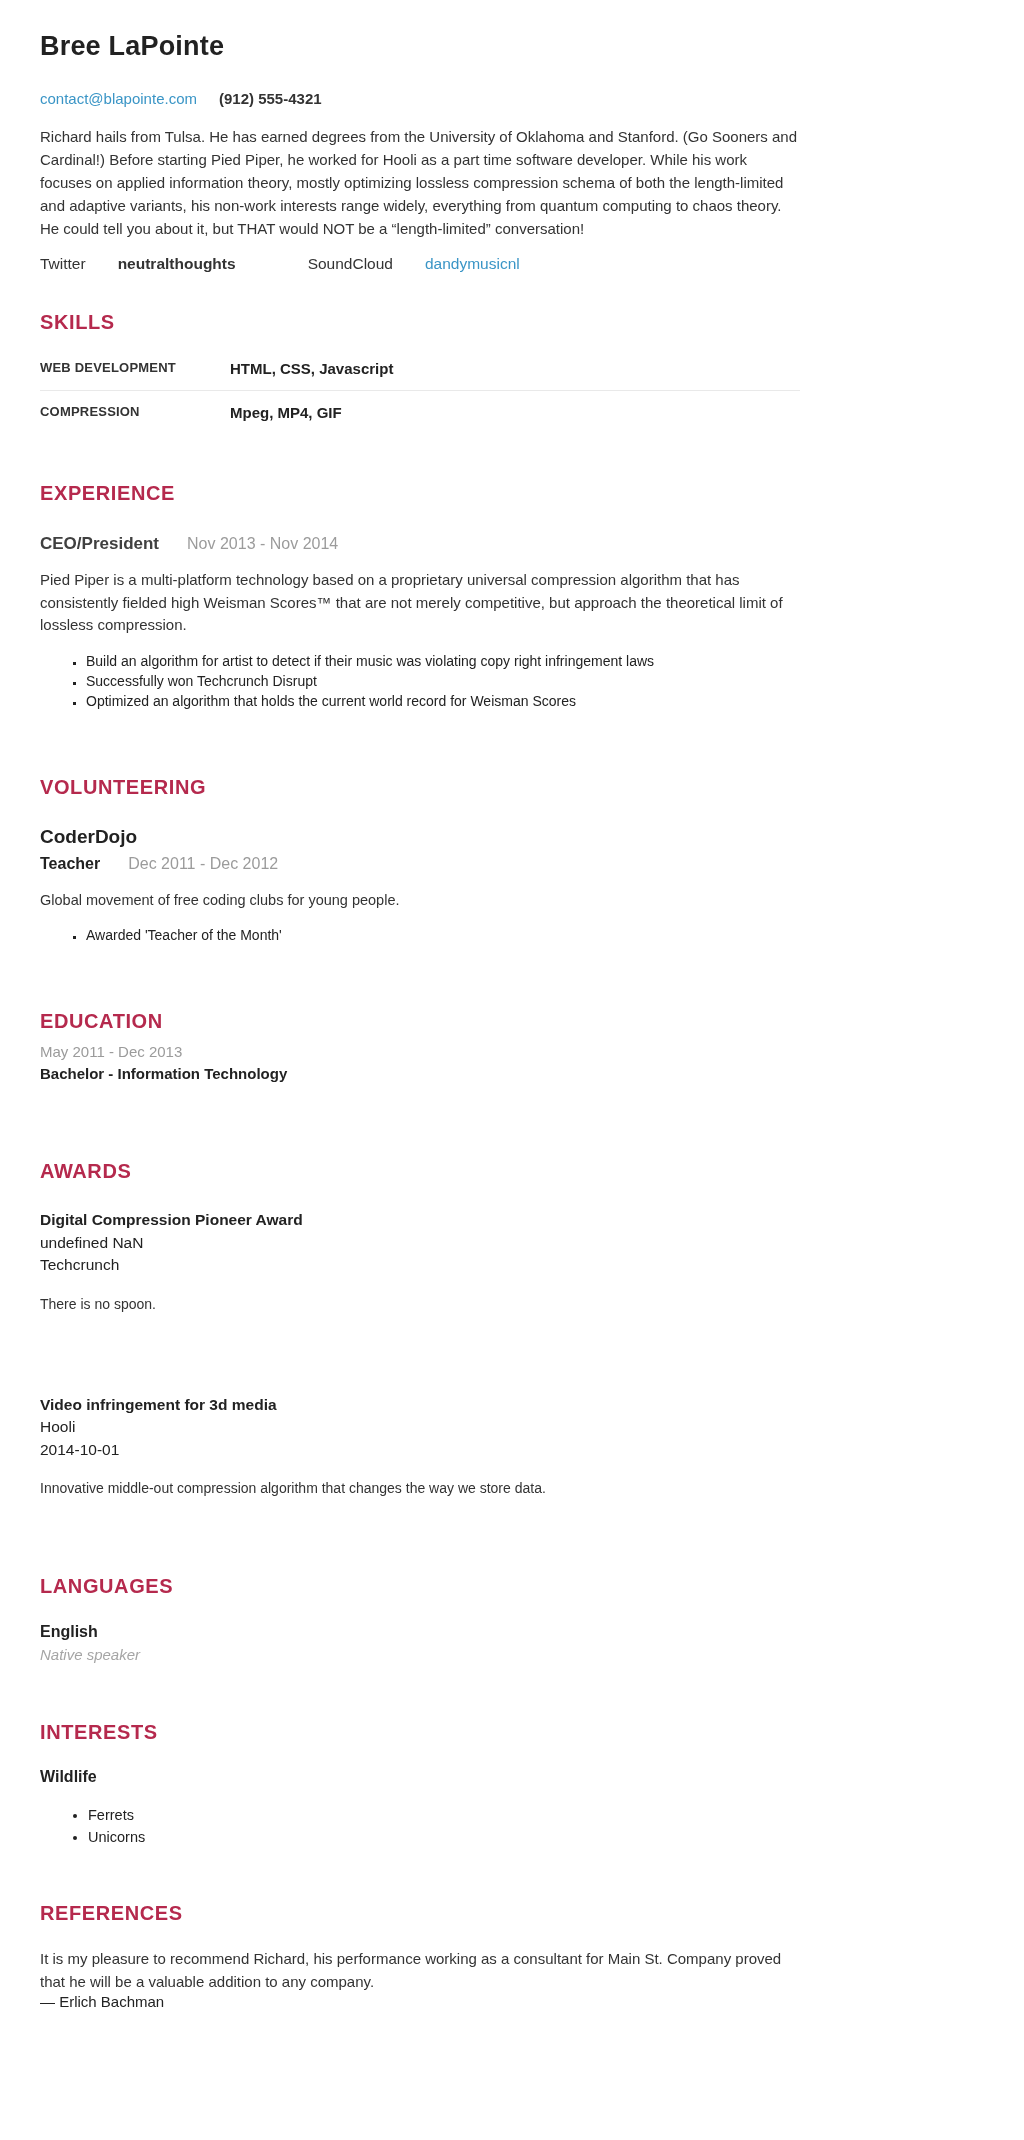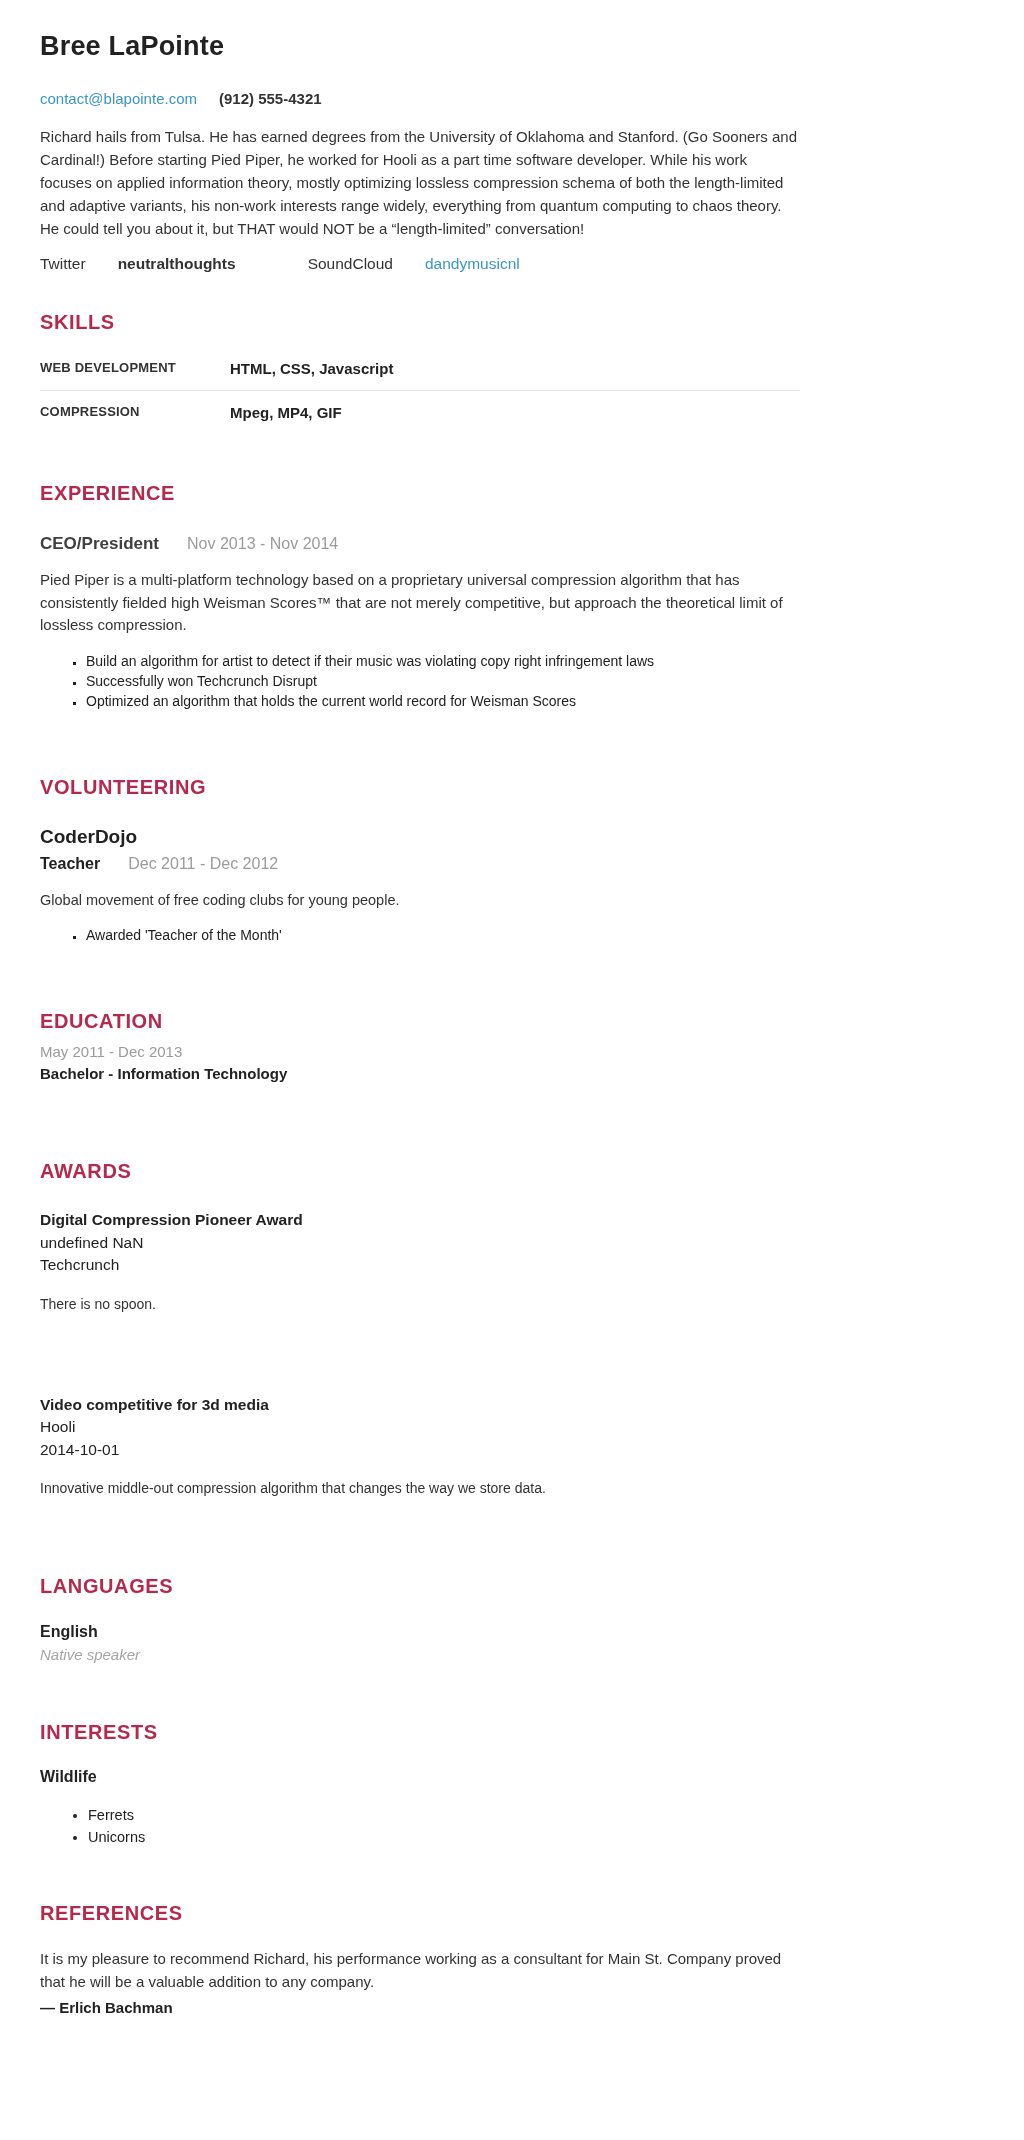--- a/index.html
+++ b/index.html
@@ -144,21 +144,21 @@
 
   
   .sec-references { margin-top: 52px; }
   .reference-text {
     margin-top: 22px;
     font-size: 15px;
     line-height: 1.5;
     width: 762px;
     color: #333333;
   }
-  .reference-name { margin-top: 6px; font-size: 15px; color: #222222; font-weight: bold; }
+  .reference-name { margin-top: 0; font-size: 15px; color: #222222; }
 </style>
 </head>
 <body>
 
 <div class="page">
 
   <h1 class="name">Bree LaPointe</h1>
 
   <div class="contact-row">
     <a class="link">contact@blapointe.com</a>
@@ -230,21 +230,21 @@
     <div class="stack">
       <div class="strong">Digital Compression Pioneer Award</div>
       <div>undefined NaN</div>
       <div>Techcrunch</div>
     </div>
     <div class="small-summary">There is no spoon.</div>
   </div>
 
   <div class="section sec-publications">
     <div class="stack">
-      <div class="strong">Video competitive for 3d media</div>
+      <div class="strong">Video infringement for 3d media</div>
       <div>Hooli</div>
       <div>2014-10-01</div>
     </div>
     <div class="small-summary">Innovative middle-out compression algorithm that changes the way we store data.</div>
   </div>
 
   <div class="section sec-languages">
     <h2 class="section-title">LANGUAGES</h2>
     <div class="language">English</div>
     <div class="fluency">Native speaker</div>

